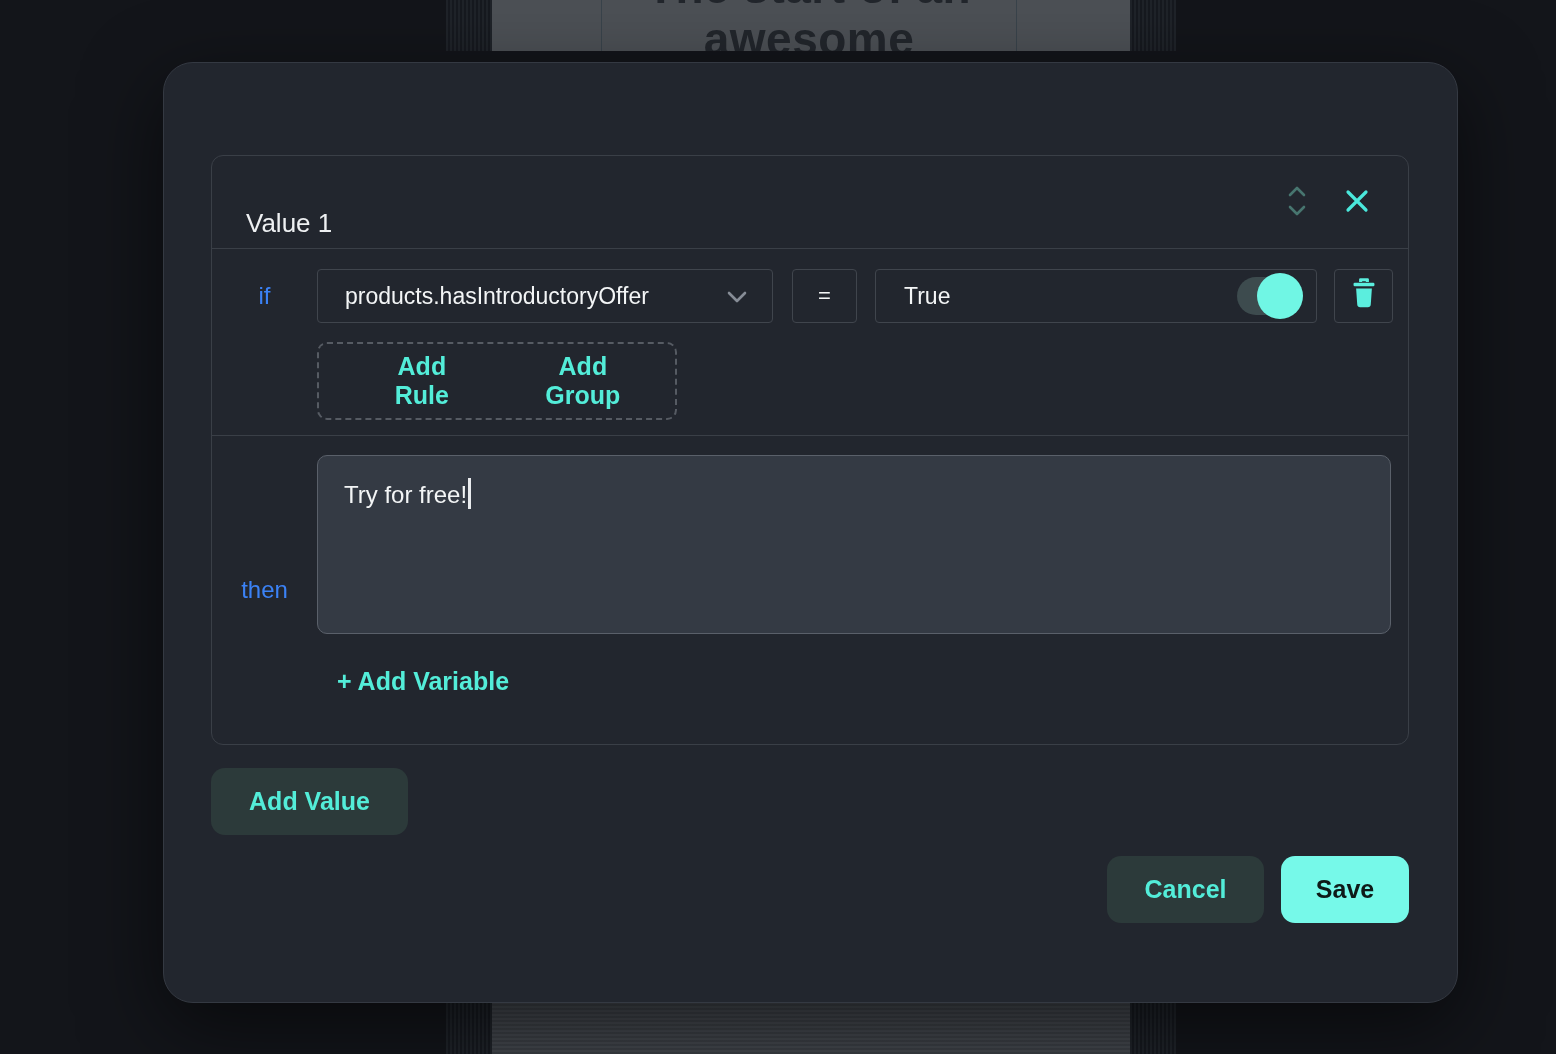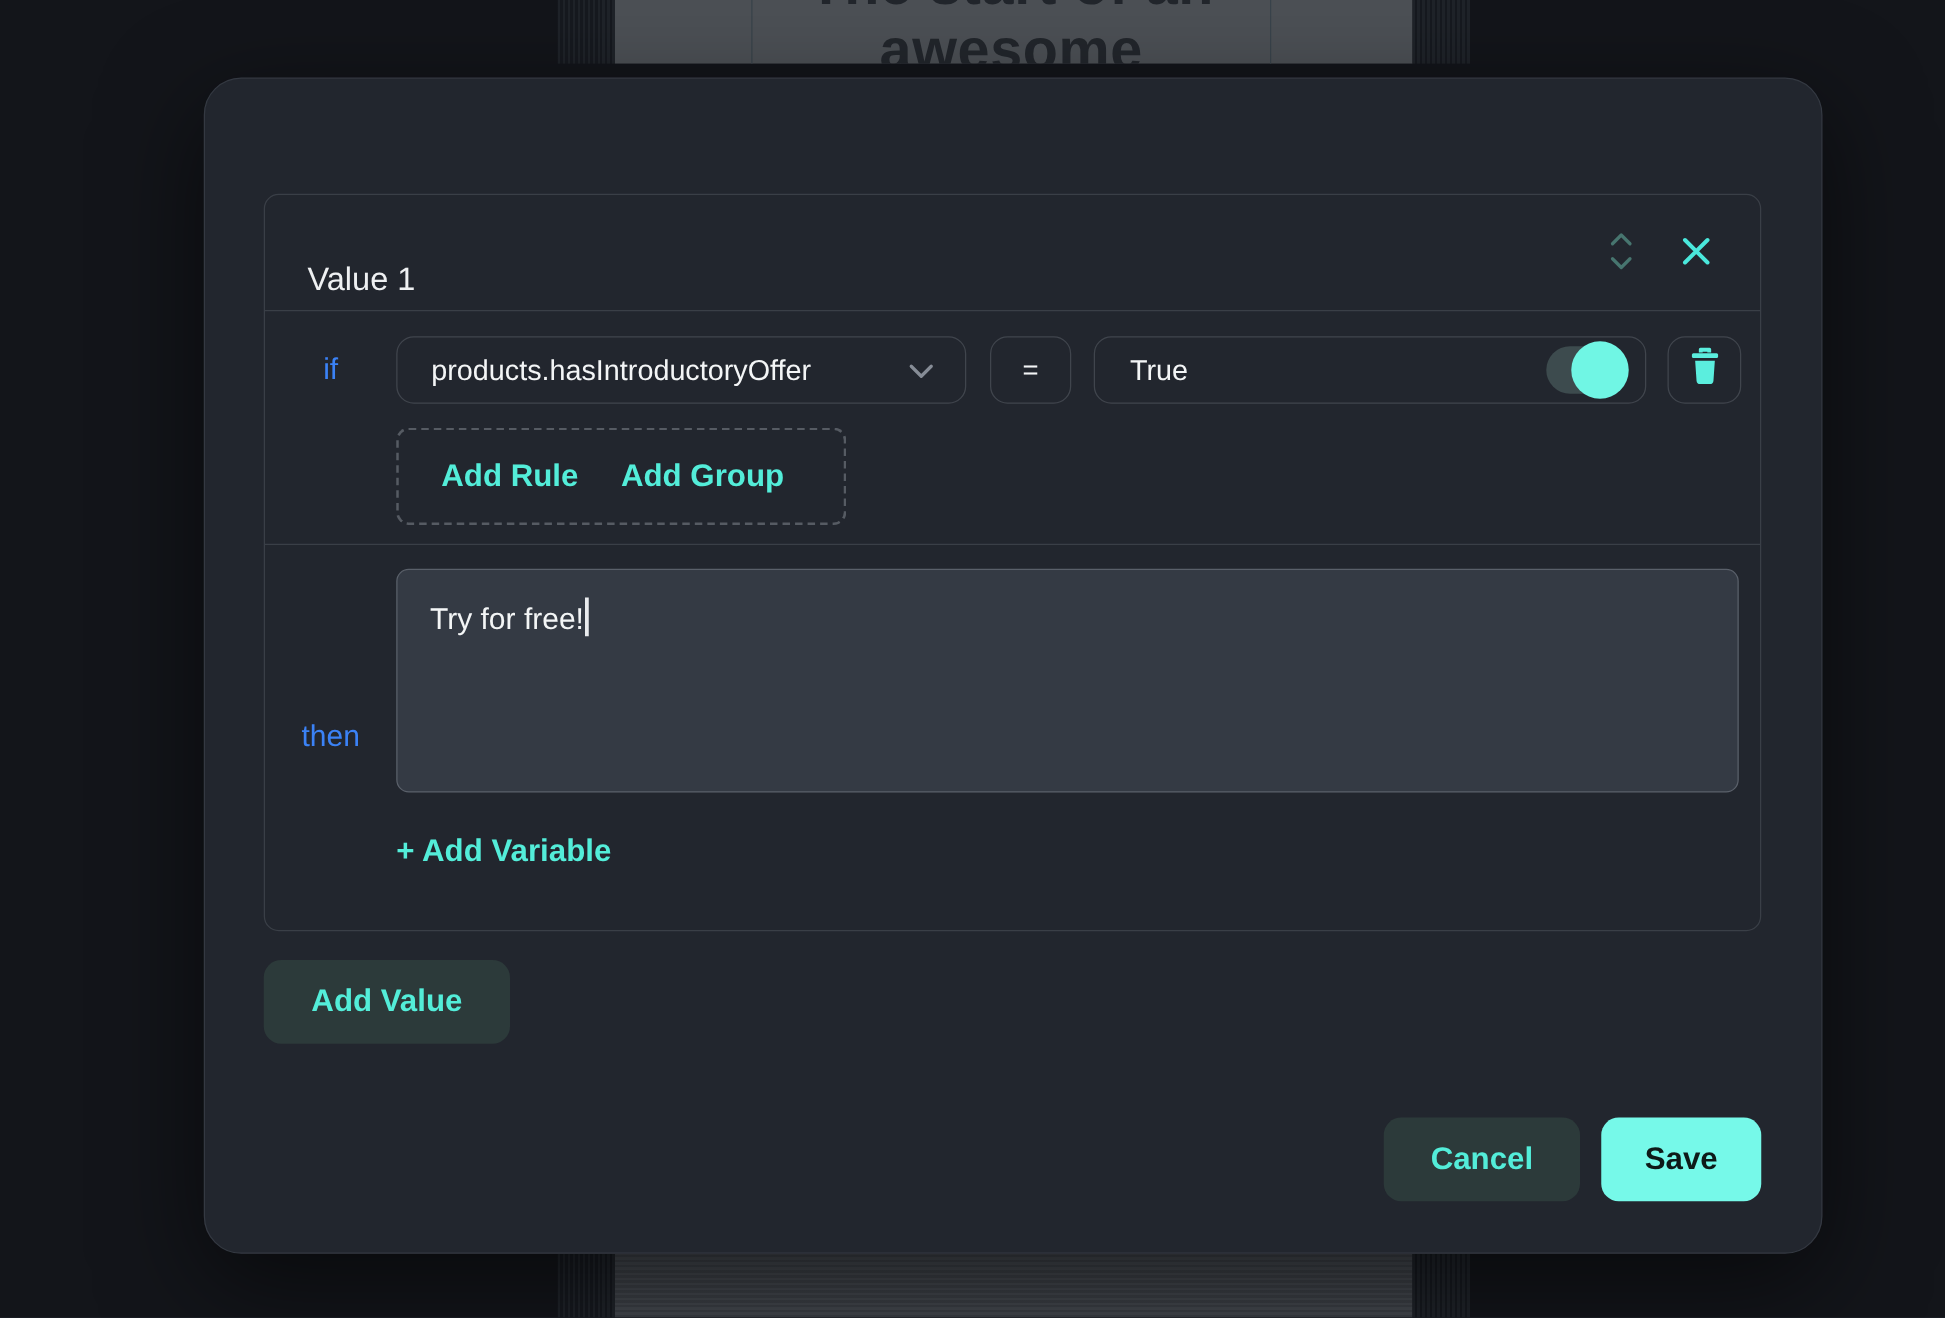--- a/index.html
+++ b/index.html
@@ -69,21 +69,21 @@
   .divider { border-top:1px solid #3a3f47; }
 
   .rule-section { padding:20px 0 15px 0; display:flex; }
   .label-col { width:105px; flex:0 0 105px; display:flex; justify-content:center; }
   .cond-label { font-size:24px; color:#3b82f6; font-weight:500; }
   .rule-section .label-col { align-items:flex-start; padding-top:13px; }
 
   .rule-content { flex:1; padding-right:17px; }
   .rule-row { display:flex; align-items:center; }
   .ctl {
-    height:54px; border:1px solid #40454d; border-radius:14px;
+    height:54px; border:1px solid #40454d; border-radius:4px;
     background:transparent; display:flex; align-items:center;
     color:#f3f5f6; font-size:23px;
   }
   .field-select { width:456px; padding:0 24px 0 27px; cursor:pointer; }
   .field-select .sel-text { flex:1; }
   .op-box { width:65px; margin-left:19px; justify-content:center; cursor:pointer; font-size:22px; }
   .value-box { width:442px; margin-left:18px; padding:0 15px 0 28px; cursor:pointer; }
   .value-box .val-text { flex:1; }
   .trash-btn { width:59px; margin-left:17px; justify-content:center; cursor:pointer; }
 
@@ -97,21 +97,21 @@
   }
 
   .add-box {
     margin-top:19px; width:360px; height:78px;
     border:2px dashed #565b63; border-radius:10px;
     display:flex; align-items:center; gap:34px; padding:0 34px;
   }
   .teal-link {
     background:none; border:none; cursor:pointer;
     color:#53edd9; font-size:25px; font-weight:bold;
-    font-family:inherit; padding:0;
+    font-family:inherit; padding:0;margin-left:20px;
   }
 
   .then-section { display:flex; }
   .then-section .label-col { align-items:center; }
   .then-content { flex:1; padding:19px 17px 48px 0; }
   .then-textarea {
     width:100%; height:179px;
     background:#343a44; border:1px solid #5a606a; border-radius:10px;
     padding:22px 26px; font-size:24px; color:#f3f5f6; line-height:34px;
     cursor:text;
@@ -126,21 +126,21 @@
     margin-top:23px; width:197px; height:67px;
     background:#2c3a3a; border:none; border-radius:14px;
     color:#53edd9; font-size:25px; font-weight:bold; font-family:inherit;
     cursor:pointer;
   }
 
   .footer {
     margin-top:21px; display:flex; justify-content:flex-end; gap:17px;
     width:1198px;
   }
-  .btn { height:67px; border:none; border-radius:14px; font-size:25px; font-weight:bold; font-family:inherit; cursor:pointer;margin-top:38px; }
+  .btn { height:67px; border:none; border-radius:14px; font-size:25px; font-weight:bold; font-family:inherit; cursor:pointer; }
   .cancel-btn { width:157px; background:#2c3a3a; color:#53edd9; }
   .save-btn { width:128px; background:#76f9e9; color:#0e1a18; }
 </style>
 </head>
 <body>
 
 <div class="bg-band top">
   <div class="bg-strip l"></div>
   <div class="bg-panel">
     <div class="hero-box">

